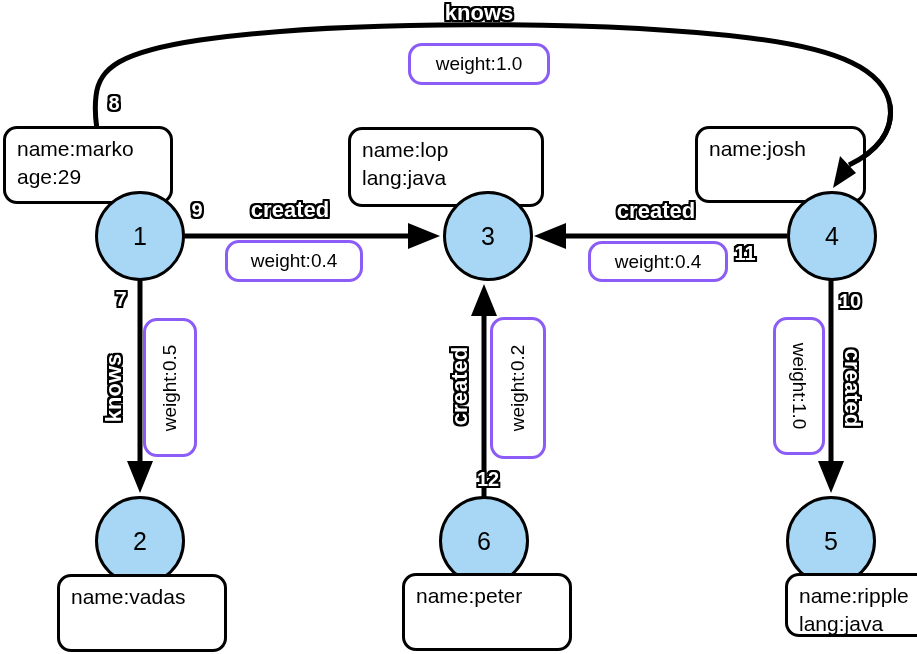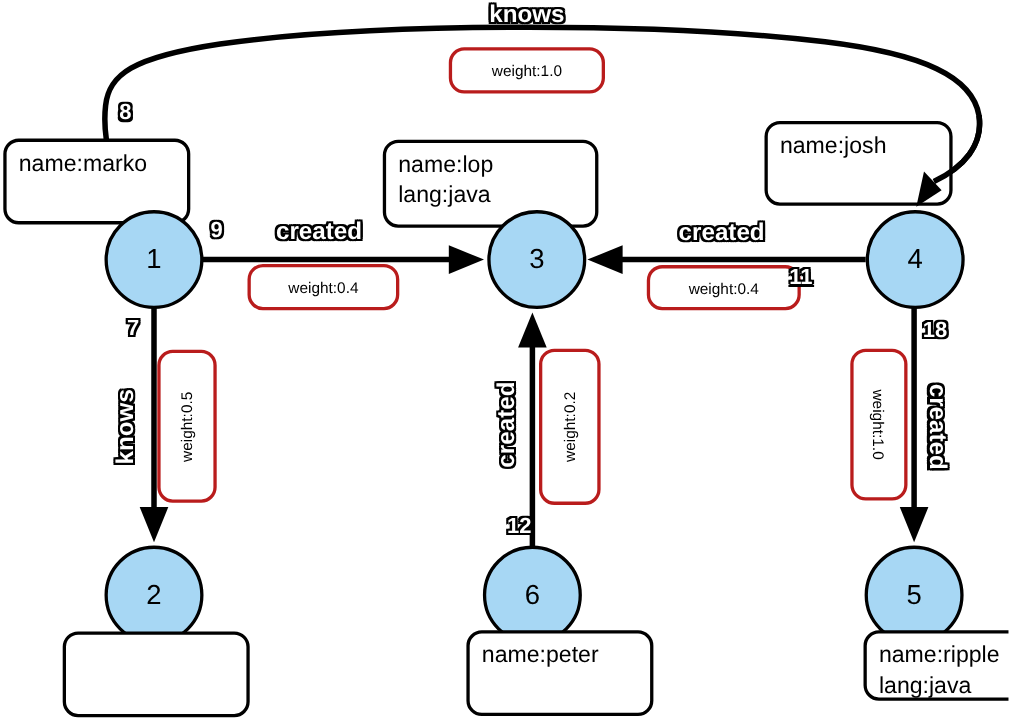--- a/index.html
+++ b/index.html
@@ -22,23 +22,23 @@
 
   
   .vertex {
     position:absolute; width:90px; height:90px; border:3px solid #000;
     border-radius:50%; background:#a7d7f4; z-index:3; box-sizing:border-box;
     display:flex; align-items:center; justify-content:center; font-size:25px;
   }
 
   
   .wbox {
-    position:absolute; background:#ffffff; border:3px solid #b91c1c;
+    position:absolute; background:#ffffff; border:3px solid #8b5cf6;
     border-radius:14px; display:flex; align-items:center; justify-content:center;
-    font-size:14px; z-index:5; box-sizing:border-box; overflow:visible;text-align:right;
+    font-size:19px; z-index:5; box-sizing:border-box; overflow:visible;text-align:right;
   }
   .rot-ccw { transform:rotate(-90deg); white-space:nowrap; }
   .rot-cw  { transform:rotate(90deg);  white-space:nowrap; }
 
   
   .elabel {
     position:absolute; z-index:5; font-weight:bold; font-size:22px; color:#ffffff;
     white-space:nowrap;
     text-shadow:
       -2px -2px 0 #000, 0 -2px 0 #000, 2px -2px 0 #000,
@@ -69,26 +69,27 @@
       <polygon points="140,493 127,461 153,461"></polygon>
       <polygon points="440,236 408,223 408,249"></polygon>
       <polygon points="534,236 566,223 566,249"></polygon>
       <polygon points="484,284 471,316 497,316"></polygon>
       <polygon points="831,493 818,461 844,461"></polygon>
     </g>
   </svg>
 
   <div class="pbox toprow" style="left:3px;top:126px;width:170px;height:78px">
     <div>name:marko</div>
+    <div>age:29</div>
   </div>
   <div class="pbox toprow" style="left:348px;top:127px;width:196px;height:80px">
     <div>name:lop</div>
     <div>lang:java</div>
   </div>
-  <div class="pbox toprow" style="left:695px;top:110px;width:171px;height:77px">
+  <div class="pbox toprow" style="left:695px;top:126px;width:171px;height:77px">
     <div>name:josh</div>
   </div>
 
   <div class="vertex" style="left: 95px; top: 191px; background: rgb(167, 215, 244);">
     <span>1</span>
   </div>
   <div class="vertex" style="left: 95px; top: 496px; background: rgb(167, 215, 244);">
     <span>2</span>
   </div>
   <div class="vertex" style="left: 443px; top: 191px; background: rgb(167, 215, 244);">
@@ -98,22 +99,23 @@
     <span>4</span>
   </div>
   <div class="vertex" style="left: 786px; top: 496px; background: rgb(167, 215, 244);">
     <span>5</span>
   </div>
   <div class="vertex" style="left: 439px; top: 496px; background: rgb(167, 215, 244);">
     <span>6</span>
   </div>
 
   <div class="pbox bottomrow" style="left:57px;top:574px;width:170px;height:78px">
+    <div>name:vadas</div>
   </div>
-  <div class="pbox bottomrow" style="left:424px;top:573px;width:170px;height:78px">
+  <div class="pbox bottomrow" style="left:402px;top:573px;width:170px;height:78px">
     <div>name:peter</div>
   </div>
   <div class="pbox bottomrow" style="left:785px;top:573px;width:170px;height:64px">
     <div>name:ripple</div>
     <div>lang:java</div>
   </div>
 
   <div class="wbox" style="left:408px;top:43px;width:142px;height:42px">
     <span>weight:1.0</span>
   </div>
@@ -136,22 +138,22 @@
   <div class="elabel center" style="left:479px;top:13px">knows</div>
   <div class="elabel center" style="left:290px;top:210px">created</div>
   <div class="elabel center" style="left:656px;top:211px">created</div>
   <div class="elabel center-ccw" style="left:114px;top:388px">knows</div>
   <div class="elabel center-ccw" style="left:460px;top:386px">created</div>
   <div class="elabel center-cw" style="left:852px;top:388px">created</div>
 
   <div class="elabel enum center" style="left:114px;top:103px">8</div>
   <div class="elabel enum center" style="left:197px;top:210px">9</div>
   <div class="elabel enum center" style="left:121px;top:299px">7</div>
-  <div class="elabel enum center" style="left:728px;top:253px">11</div>
-  <div class="elabel enum center" style="left:850px;top:301px">18</div>
-  <div class="elabel enum center" style="left:472px;top:479px">12</div>
+  <div class="elabel enum center" style="left:745px;top:253px">11</div>
+  <div class="elabel enum center" style="left:850px;top:301px">10</div>
+  <div class="elabel enum center" style="left:488px;top:479px">12</div>
 
   <svg class="layer overlay-layer" width="917" height="654" viewBox="0 0 917 654">
     <path d="M 890 105 C 894 132 876 152 849 165" stroke="#000" stroke-width="5" fill="none"></path>
     <polygon points="833,188 840,156 856,173" fill="#000"></polygon>
   </svg>
 
 </div>
 
 </body></html>

